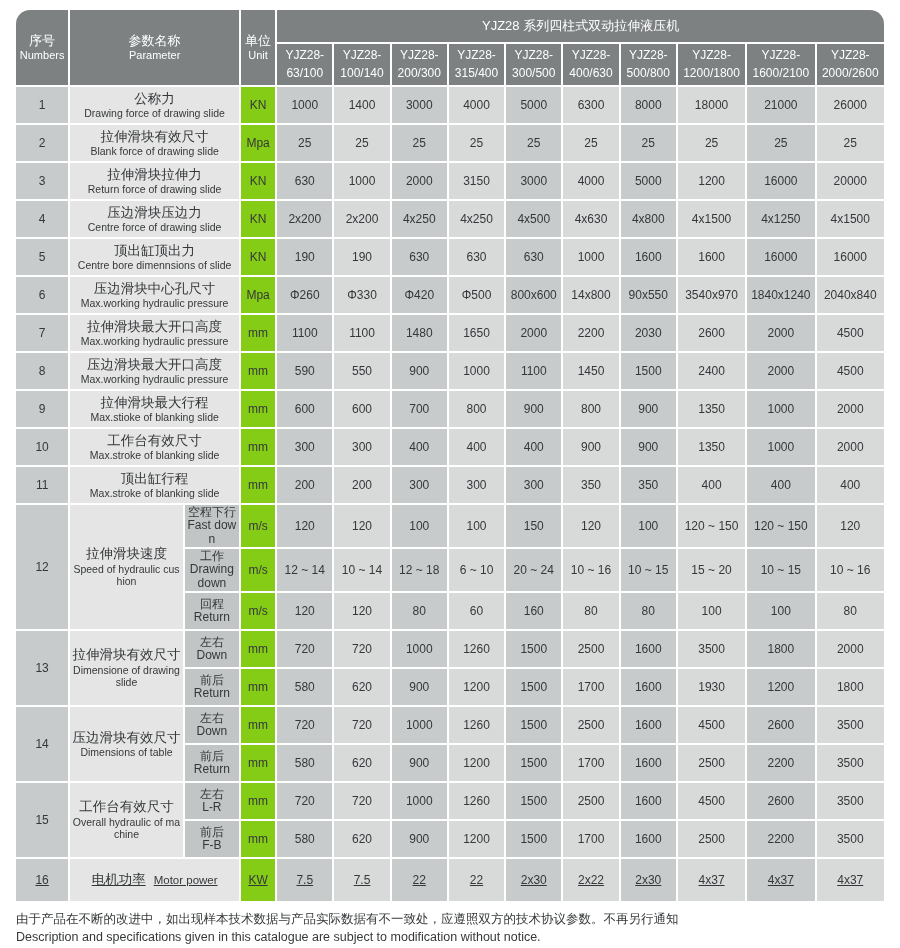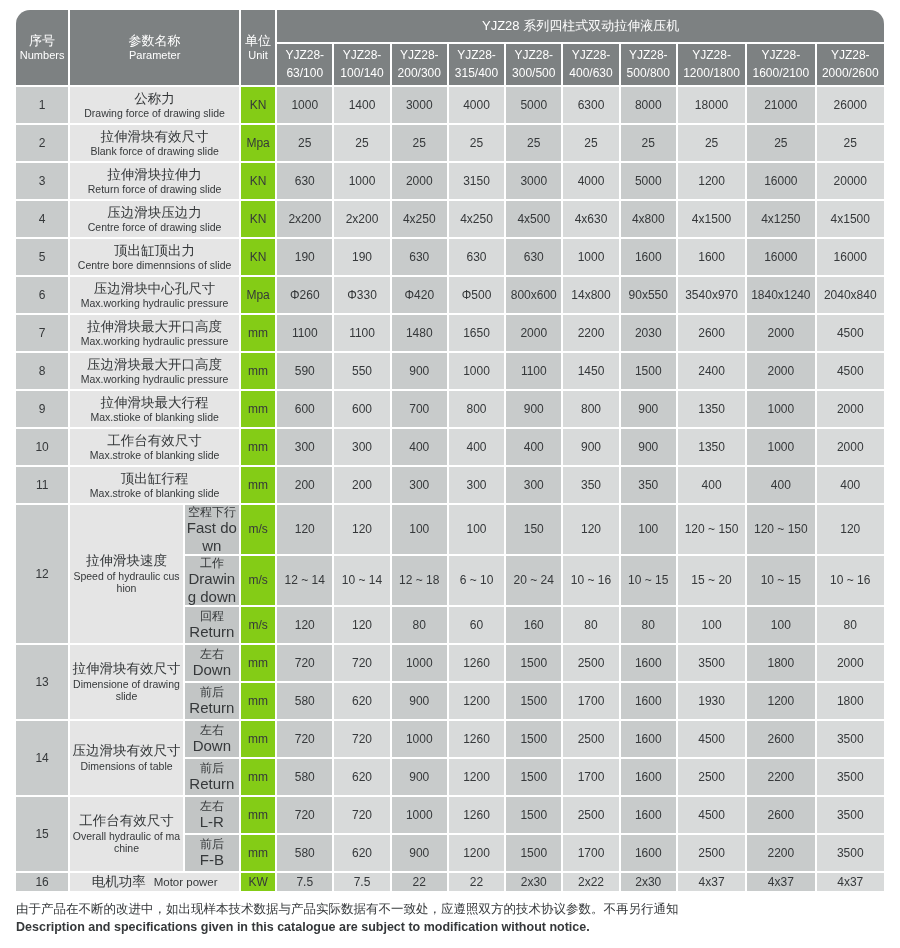--- a/index.html
+++ b/index.html
@@ -39,29 +39,29 @@
 
   tbody td { height: 36px; font-size: 12px; }
   td.num   { background: #c8cbcb; font-size: 12px; }
   td.param { background: #e5e5e5; }
   td.param .p-zh { font-size: 13.5px; line-height: 1.25; }
   td.param .p-en { font-size: 10.5px; line-height: 1.15; }
   td.param .p-inline-zh { font-size: 13.5px; margin-right: 8px; }
   td.param .p-inline-en { font-size: 11.5px; }
   td.sub   { background: #c2c5c5; }
   td.sub .s-zh { font-size: 12px; line-height: 1.2; }
-  td.sub .s-en { font-size: 15px; line-height: 1.15; }
+  td.sub .s-en { font-size: 12px; line-height: 1.15; }
   td.unit  { background: #84cc16; font-size: 12px; }
   td.val.dk { background: #c8cbcb; }
   td.val.lt { background: #d8dada; }
-  tr.short td { height: 18px; }
+  tr.short td { height: 42px; text-decoration: underline; }
 
   .footer { margin: 7px 0 12px 2px; }
   .footer-zh { font-size: 12.5px; line-height: 1.45; }
-  .footer-en { font-size: 12.5px; font-weight: bold; line-height: 1.45; }
+  .footer-en { font-size: 12.5px; font-weight: normal; line-height: 1.45; }
 </style>
 </head>
 <body>
 
 <div class="page">
   <table class="spec-table">
     <colgroup>
       <col style="width:52px">
         <col style="width:112px">
         <col style="width:54px">

